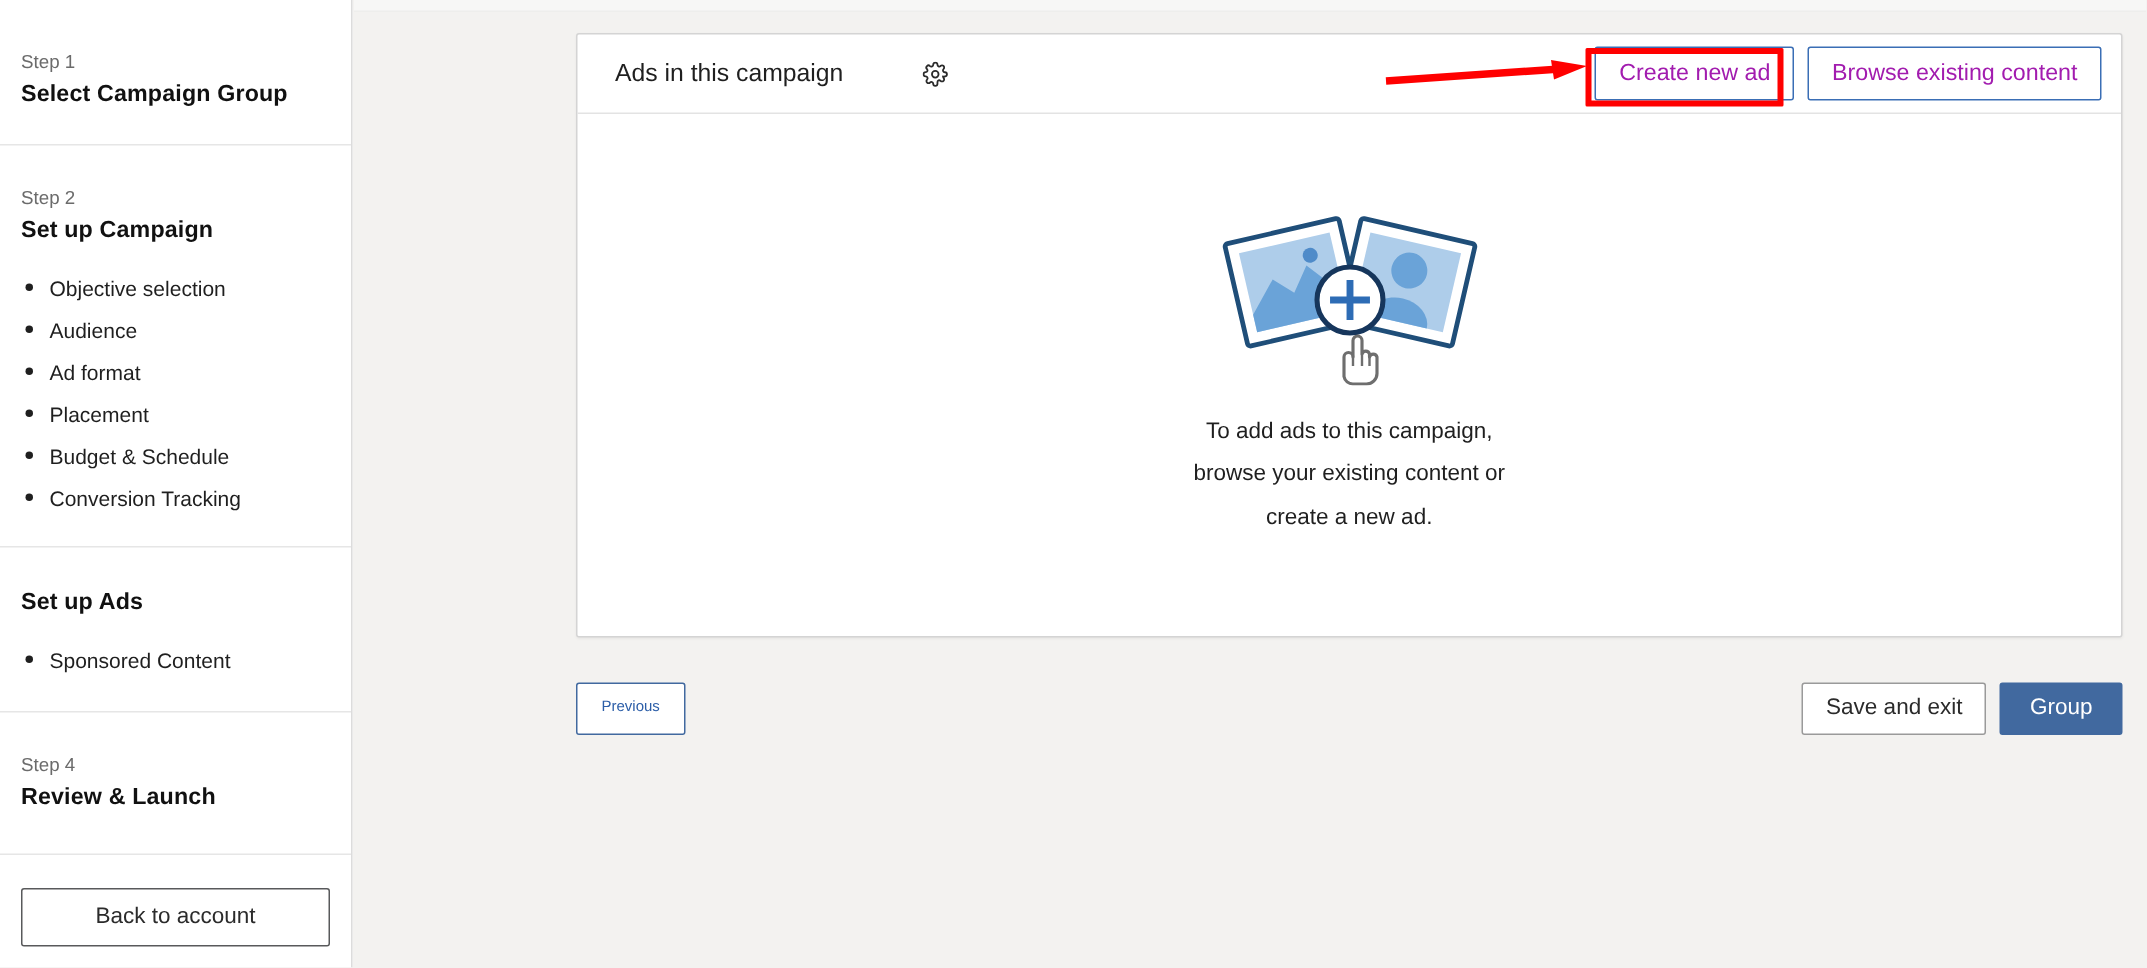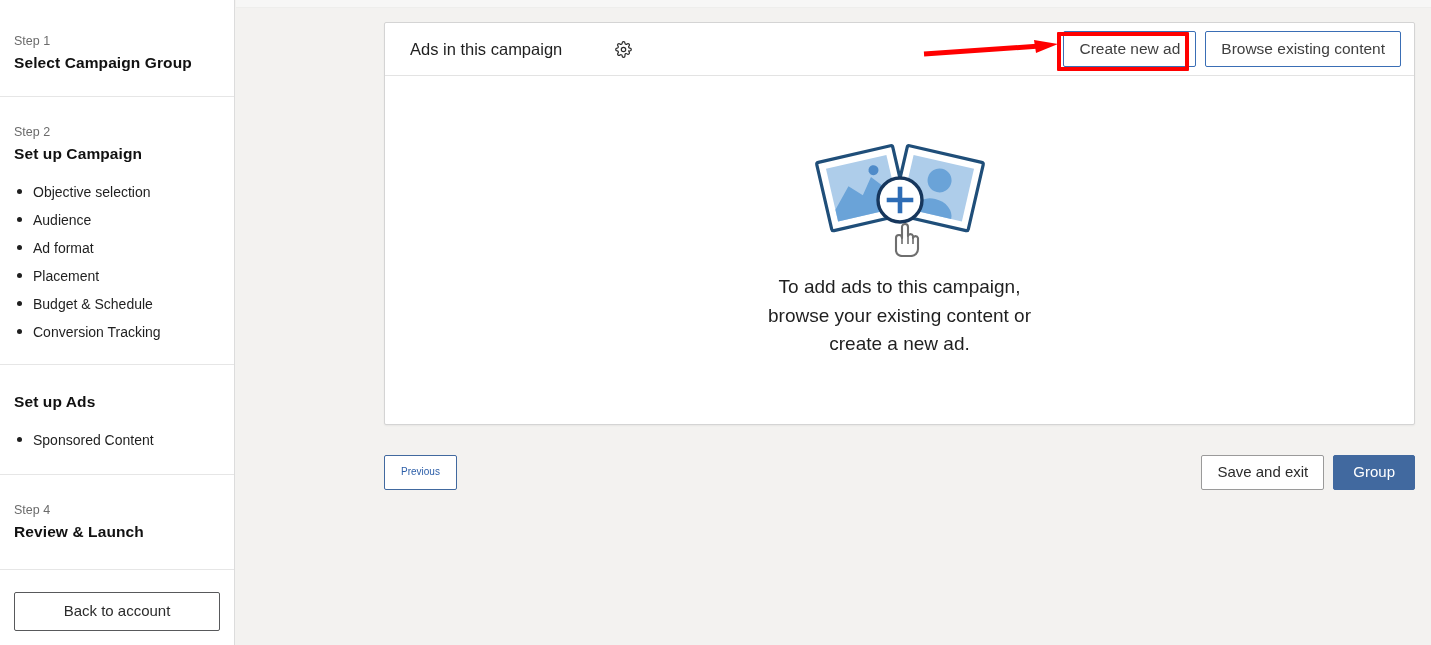--- a/index.html
+++ b/index.html
@@ -129,41 +129,41 @@
   .head-actions {
     margin-left: auto;
     display: flex;
     align-items: center;
     gap: 9px;
   }
   .btn-outline-blue {
     background: #ffffff;
     border: 1px solid #3a6eb5;
     border-radius: 2px;
-    color: #404040;
+    color: #a21caf;
     font-family: inherit;
     font-size: 15.5px;
     padding: 6px 15px 7px;
     line-height: 21px;
     cursor: pointer;
   }
 
   
   .card-body {
     height: 348px;
     display: flex;
     flex-direction: column;
     align-items: center;
     justify-content: center;
     padding-bottom: 6px;
   }
   .empty-illo { margin-bottom: 12px; }
   .empty-text {
     text-align: center;
-    font-size: 19px;
+    font-size: 15px;
     color: #1f1f1f;
     line-height: 28.5px;
   }
 
   
   .footer-bar {
     position: absolute;
     left: 148px; top: 447px;
     width: 1031px;
     display: flex;

